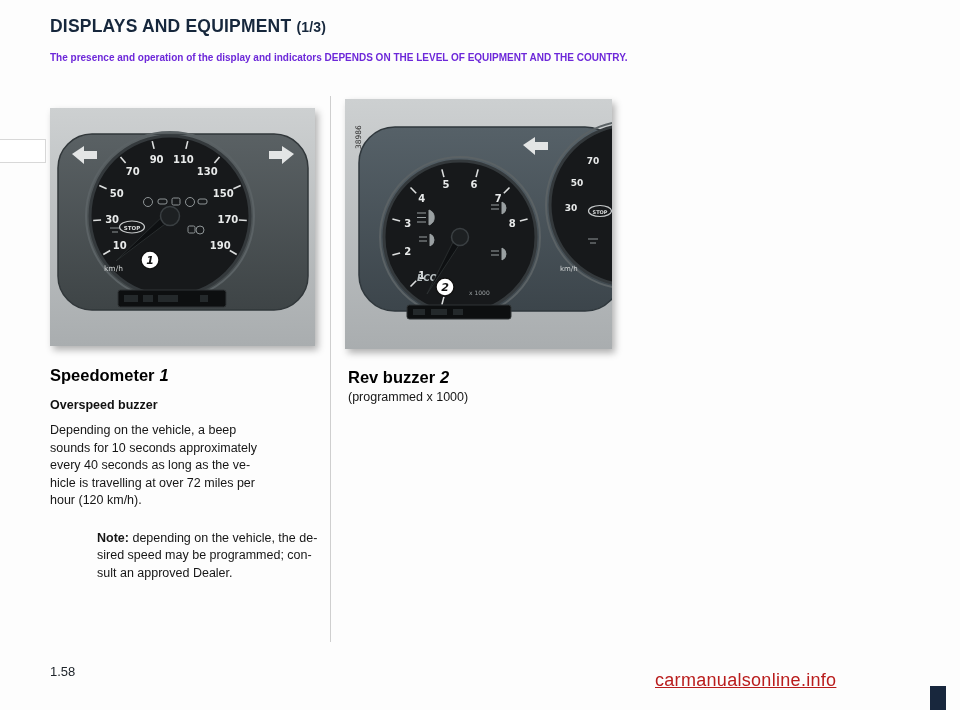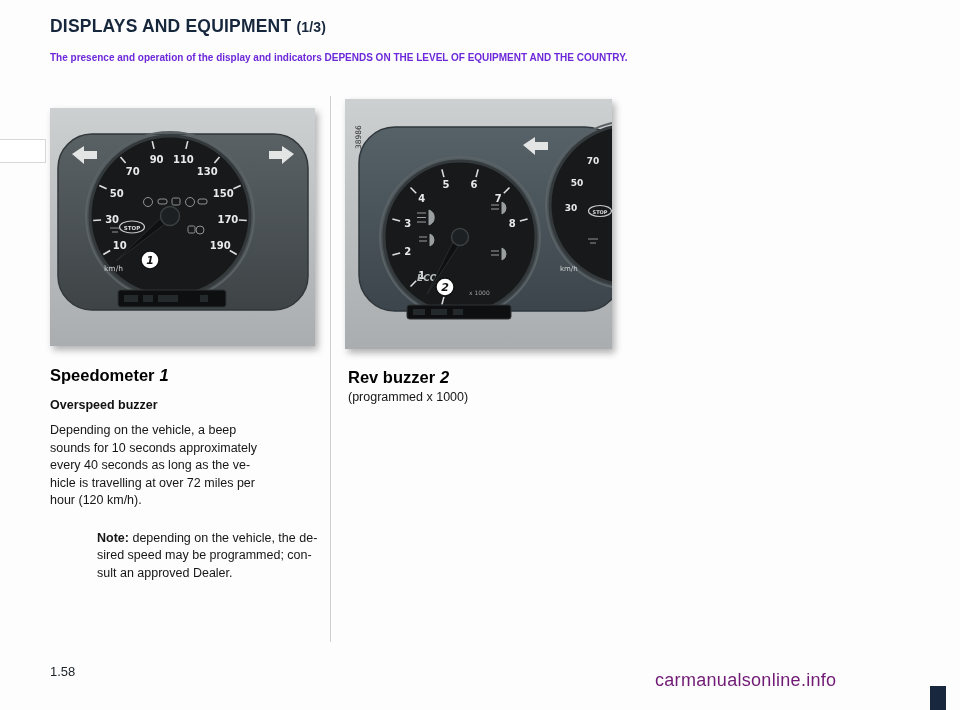--- a/index.html
+++ b/index.html
@@ -53,21 +53,21 @@
     color:#161616;
   }
   .body-text strong{font-weight:bold;}
   .grad-note{
     font-size:12.5px;color:#161616;
   }
   .page-number{
     font-size:13px;font-weight:normal;color:#20262c;
   }
   .watermark{
-    font-size:18px;color:#701a75;letter-spacing:.3px;
+    font-size:18px;color:#b91c1c;letter-spacing:.3px;text-decoration:underline;
   }
   .margin-tab{
     background:#ffffff;border:1px solid #d8d8d8;border-left:none;
   }
   .corner-tab{
     background:#18273d;
   }
   svg text{font-family:"DejaVu Sans","Liberation Sans",sans-serif;}
 </style>
 </head>

